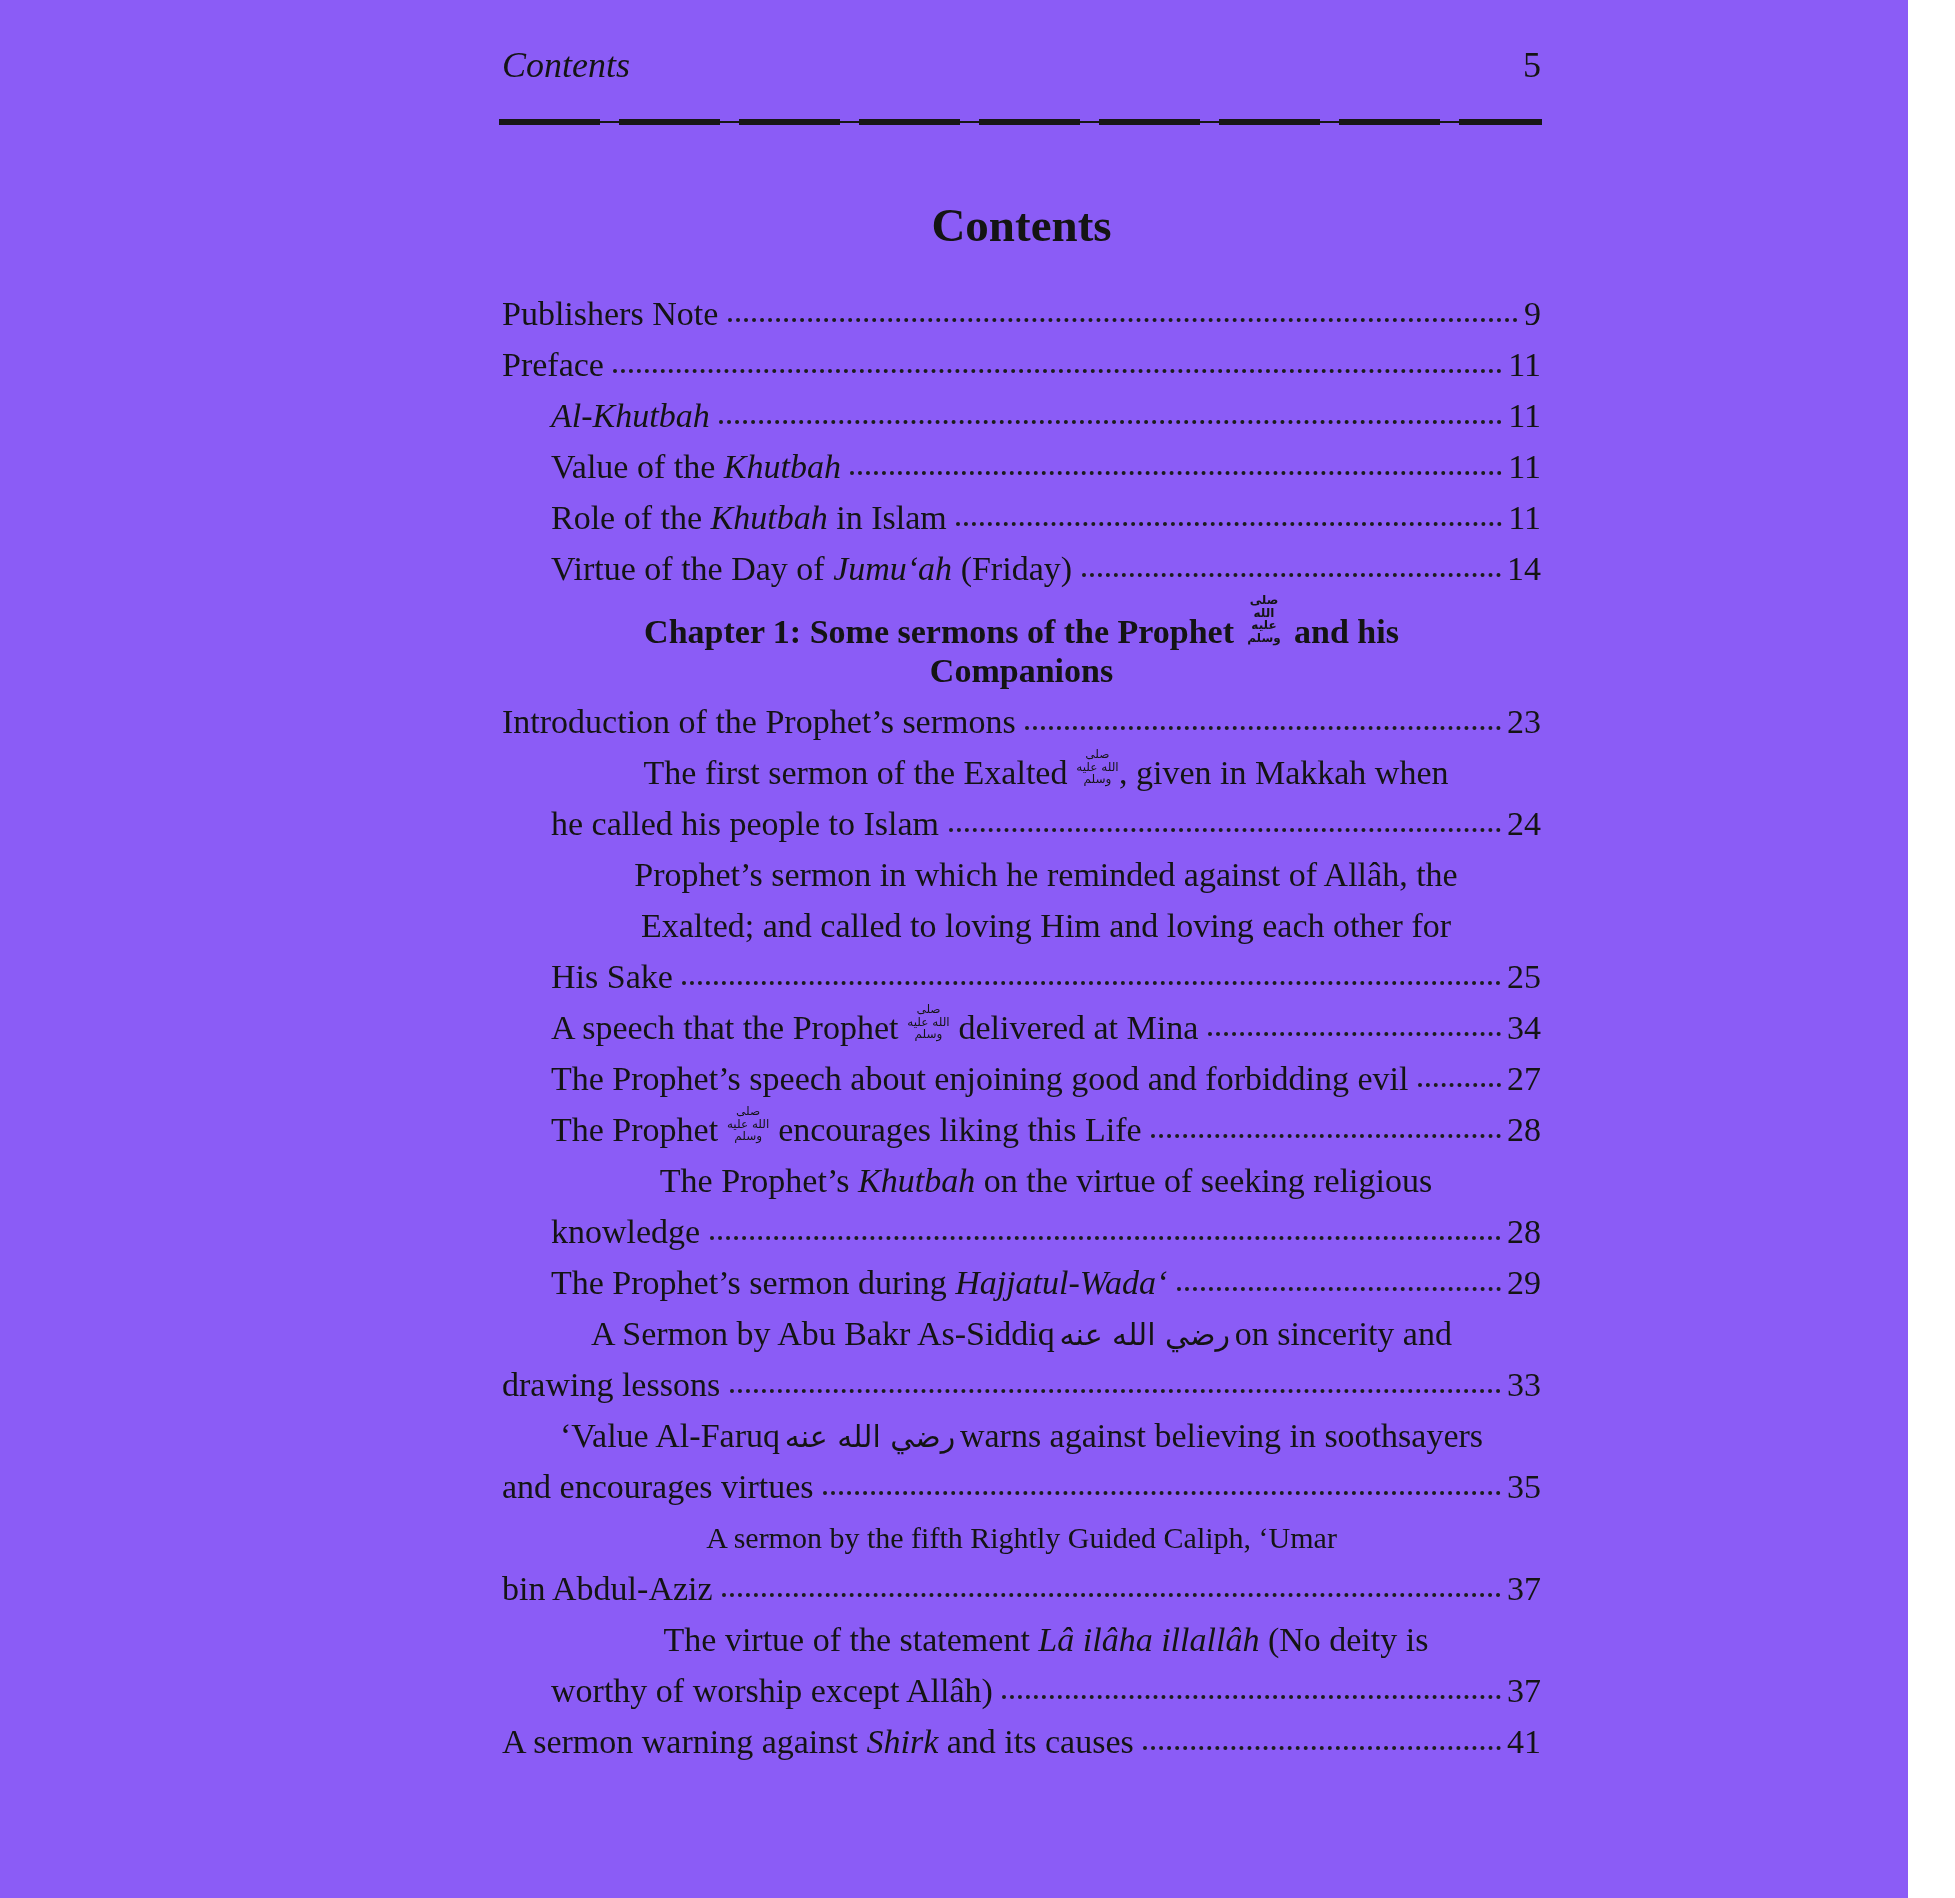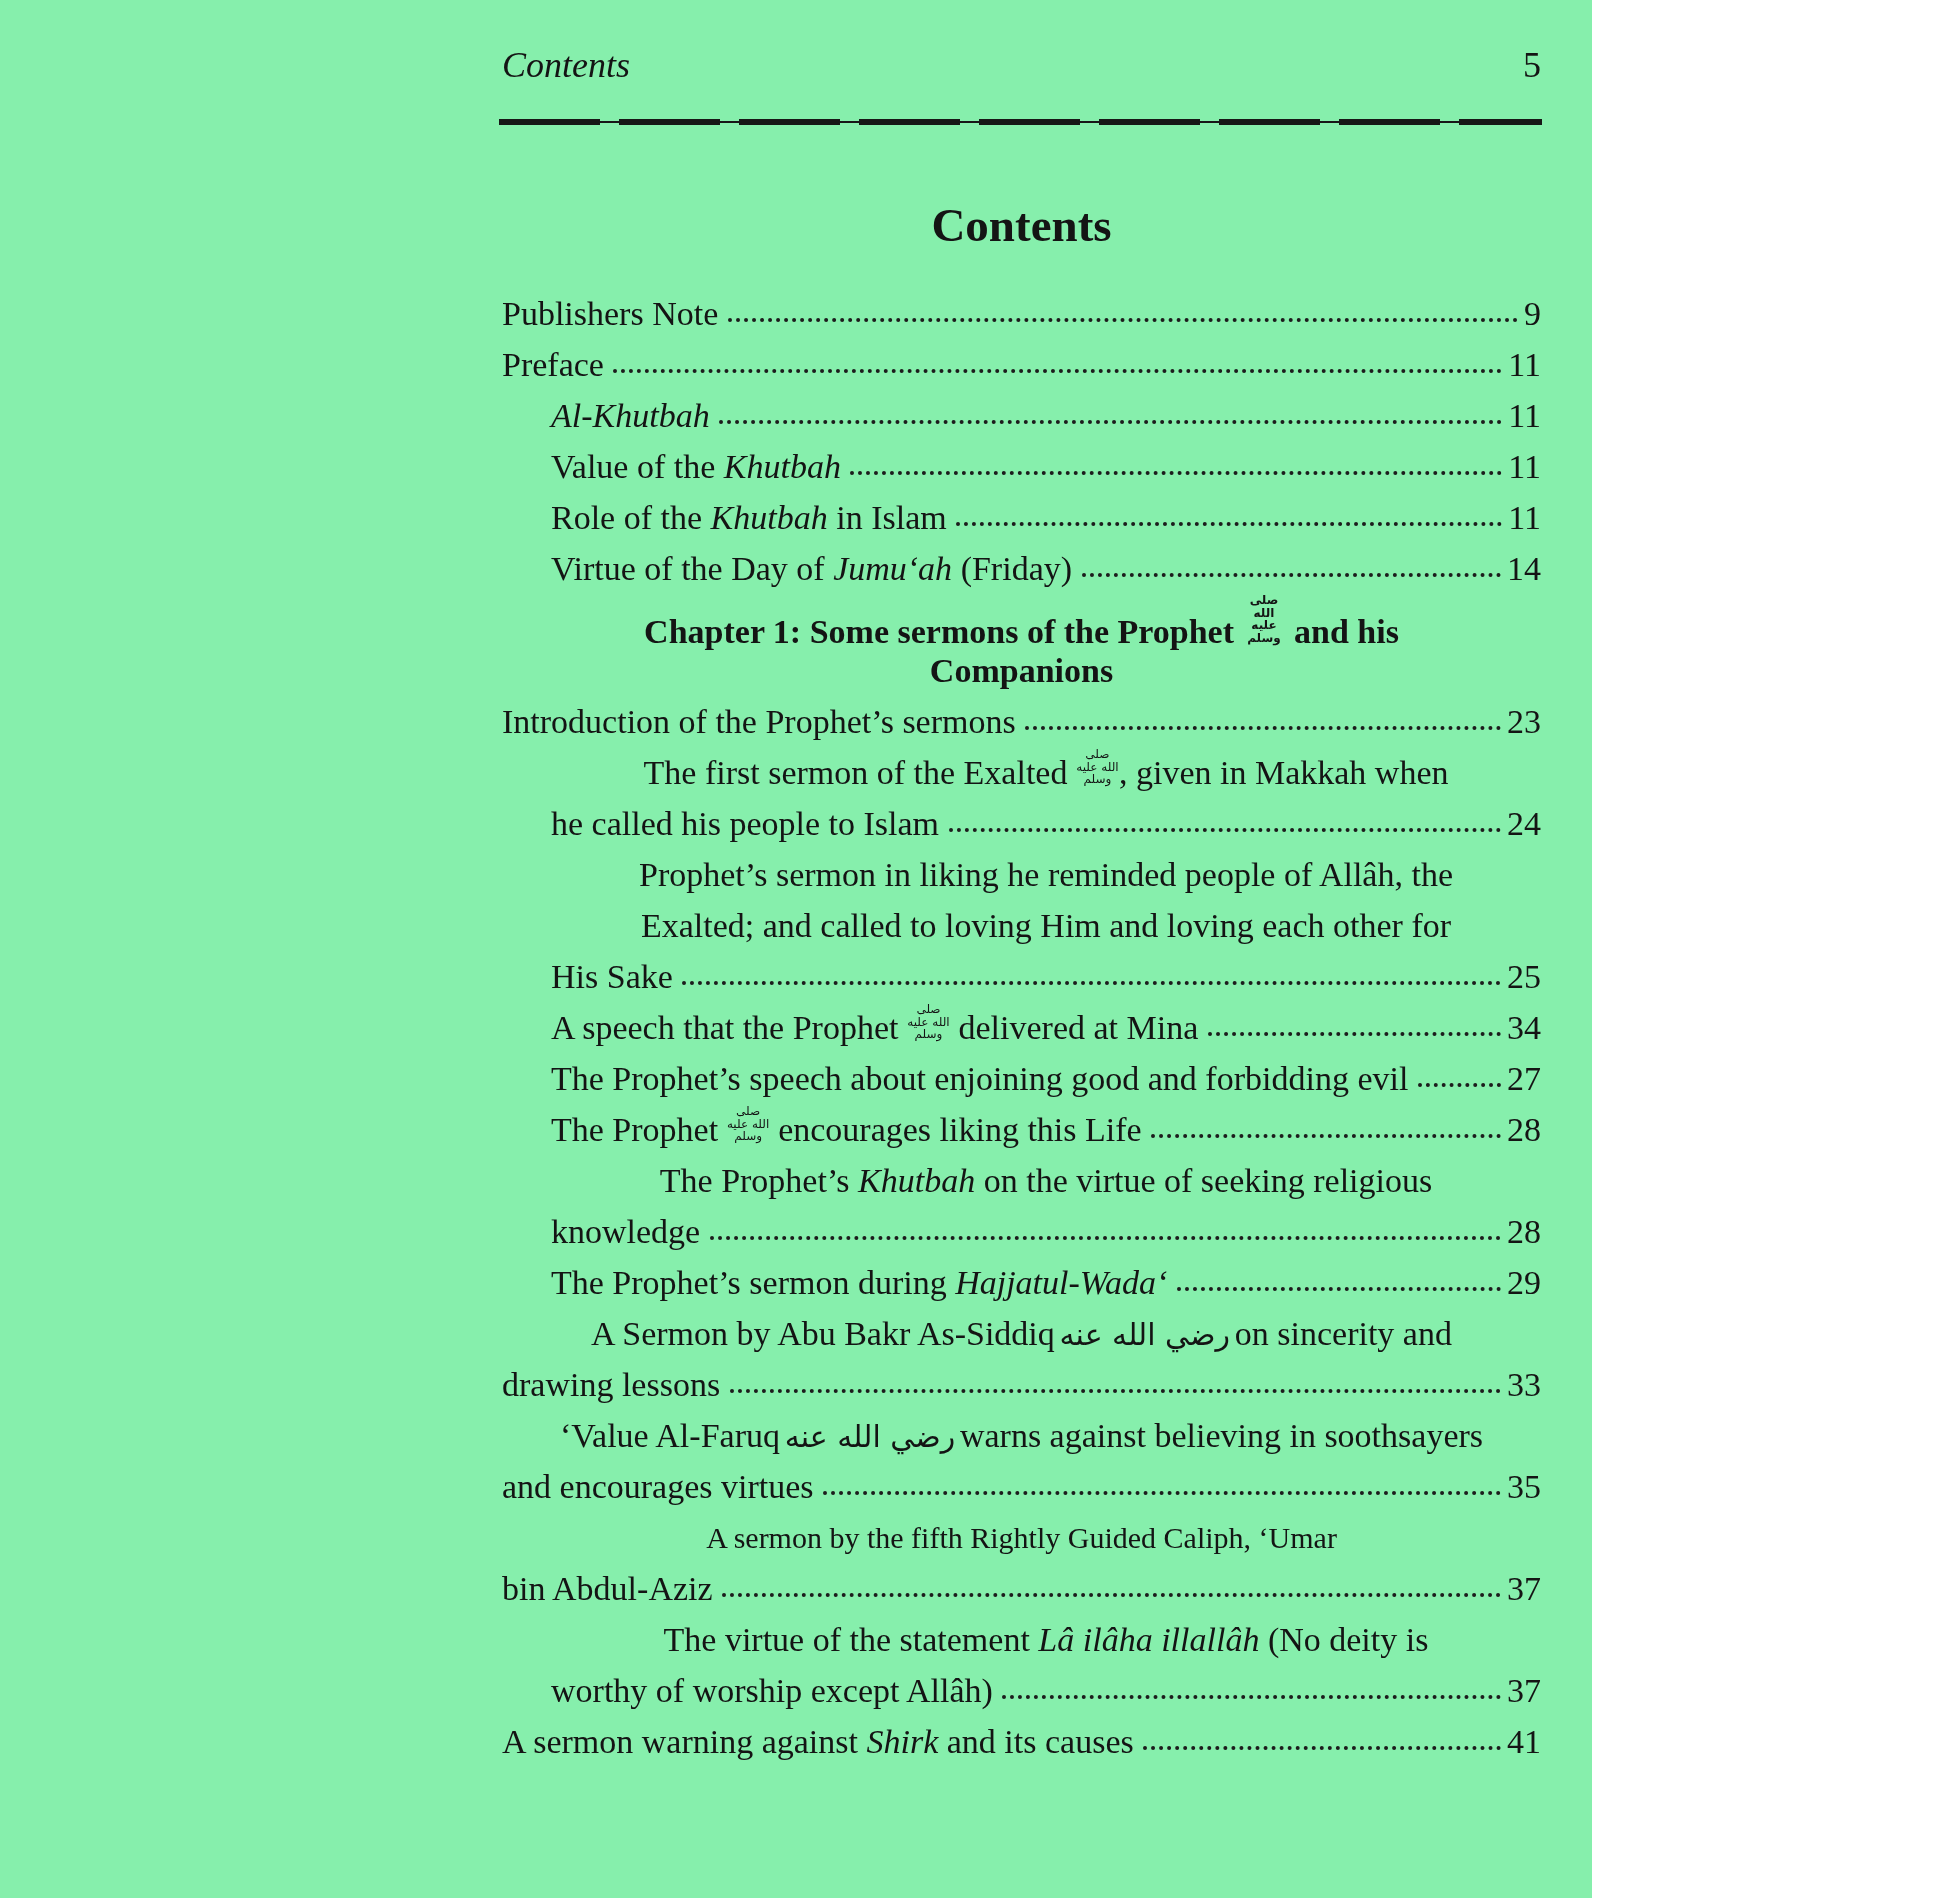--- a/index.html
+++ b/index.html
@@ -1,20 +1,20 @@
 <!DOCTYPE html>
 <html style="font-size:12.6px"><head>
 <meta charset="utf-8">
 <style>
   html,body{margin:0;padding:0;}
   body{background:#ffffff;}
   .page{
     position:relative;
-    width:1592px;height:1899px;
-    background:#86efac;
+    width:1908px;height:1899px;
+    background:#8b5cf6;
     color:#141414;
     font-family:"Liberation Serif","DejaVu Serif",serif;
     overflow:hidden;
   }
   
   .running-head{
     position:absolute;top:46px;left:502px;width:1039px;
     display:flex;justify-content:space-between;align-items:baseline;
   }
   .rh-title{font-style:italic;font-size:36px;line-height:1.1;}
@@ -120,21 +120,21 @@
       </div>
       <div class="row indent">
         <span class="t"><span class="seg-n">The first sermon of the Exalted </span><span class="seg-saw">صلى الله عليه وسلم</span><span class="seg-n">, given in Makkah when</span></span>
       </div>
       <div class="row indent">
         <span class="t"><span class="seg-n">he called his people to Islam</span></span>
         <span class="leader"></span>
         <span class="pg">24</span>
       </div>
       <div class="row indent">
-        <span class="t"><span class="seg-n">Prophet’s sermon in liking he reminded people of Allâh, the</span></span>
+        <span class="t"><span class="seg-n">Prophet’s sermon in which he reminded against of Allâh, the</span></span>
       </div>
       <div class="row indent">
         <span class="t"><span class="seg-n">Exalted; and called to loving Him and loving each other for</span></span>
       </div>
       <div class="row indent">
         <span class="t"><span class="seg-n">His Sake</span></span>
         <span class="leader"></span>
         <span class="pg">25</span>
       </div>
       <div class="row indent">

